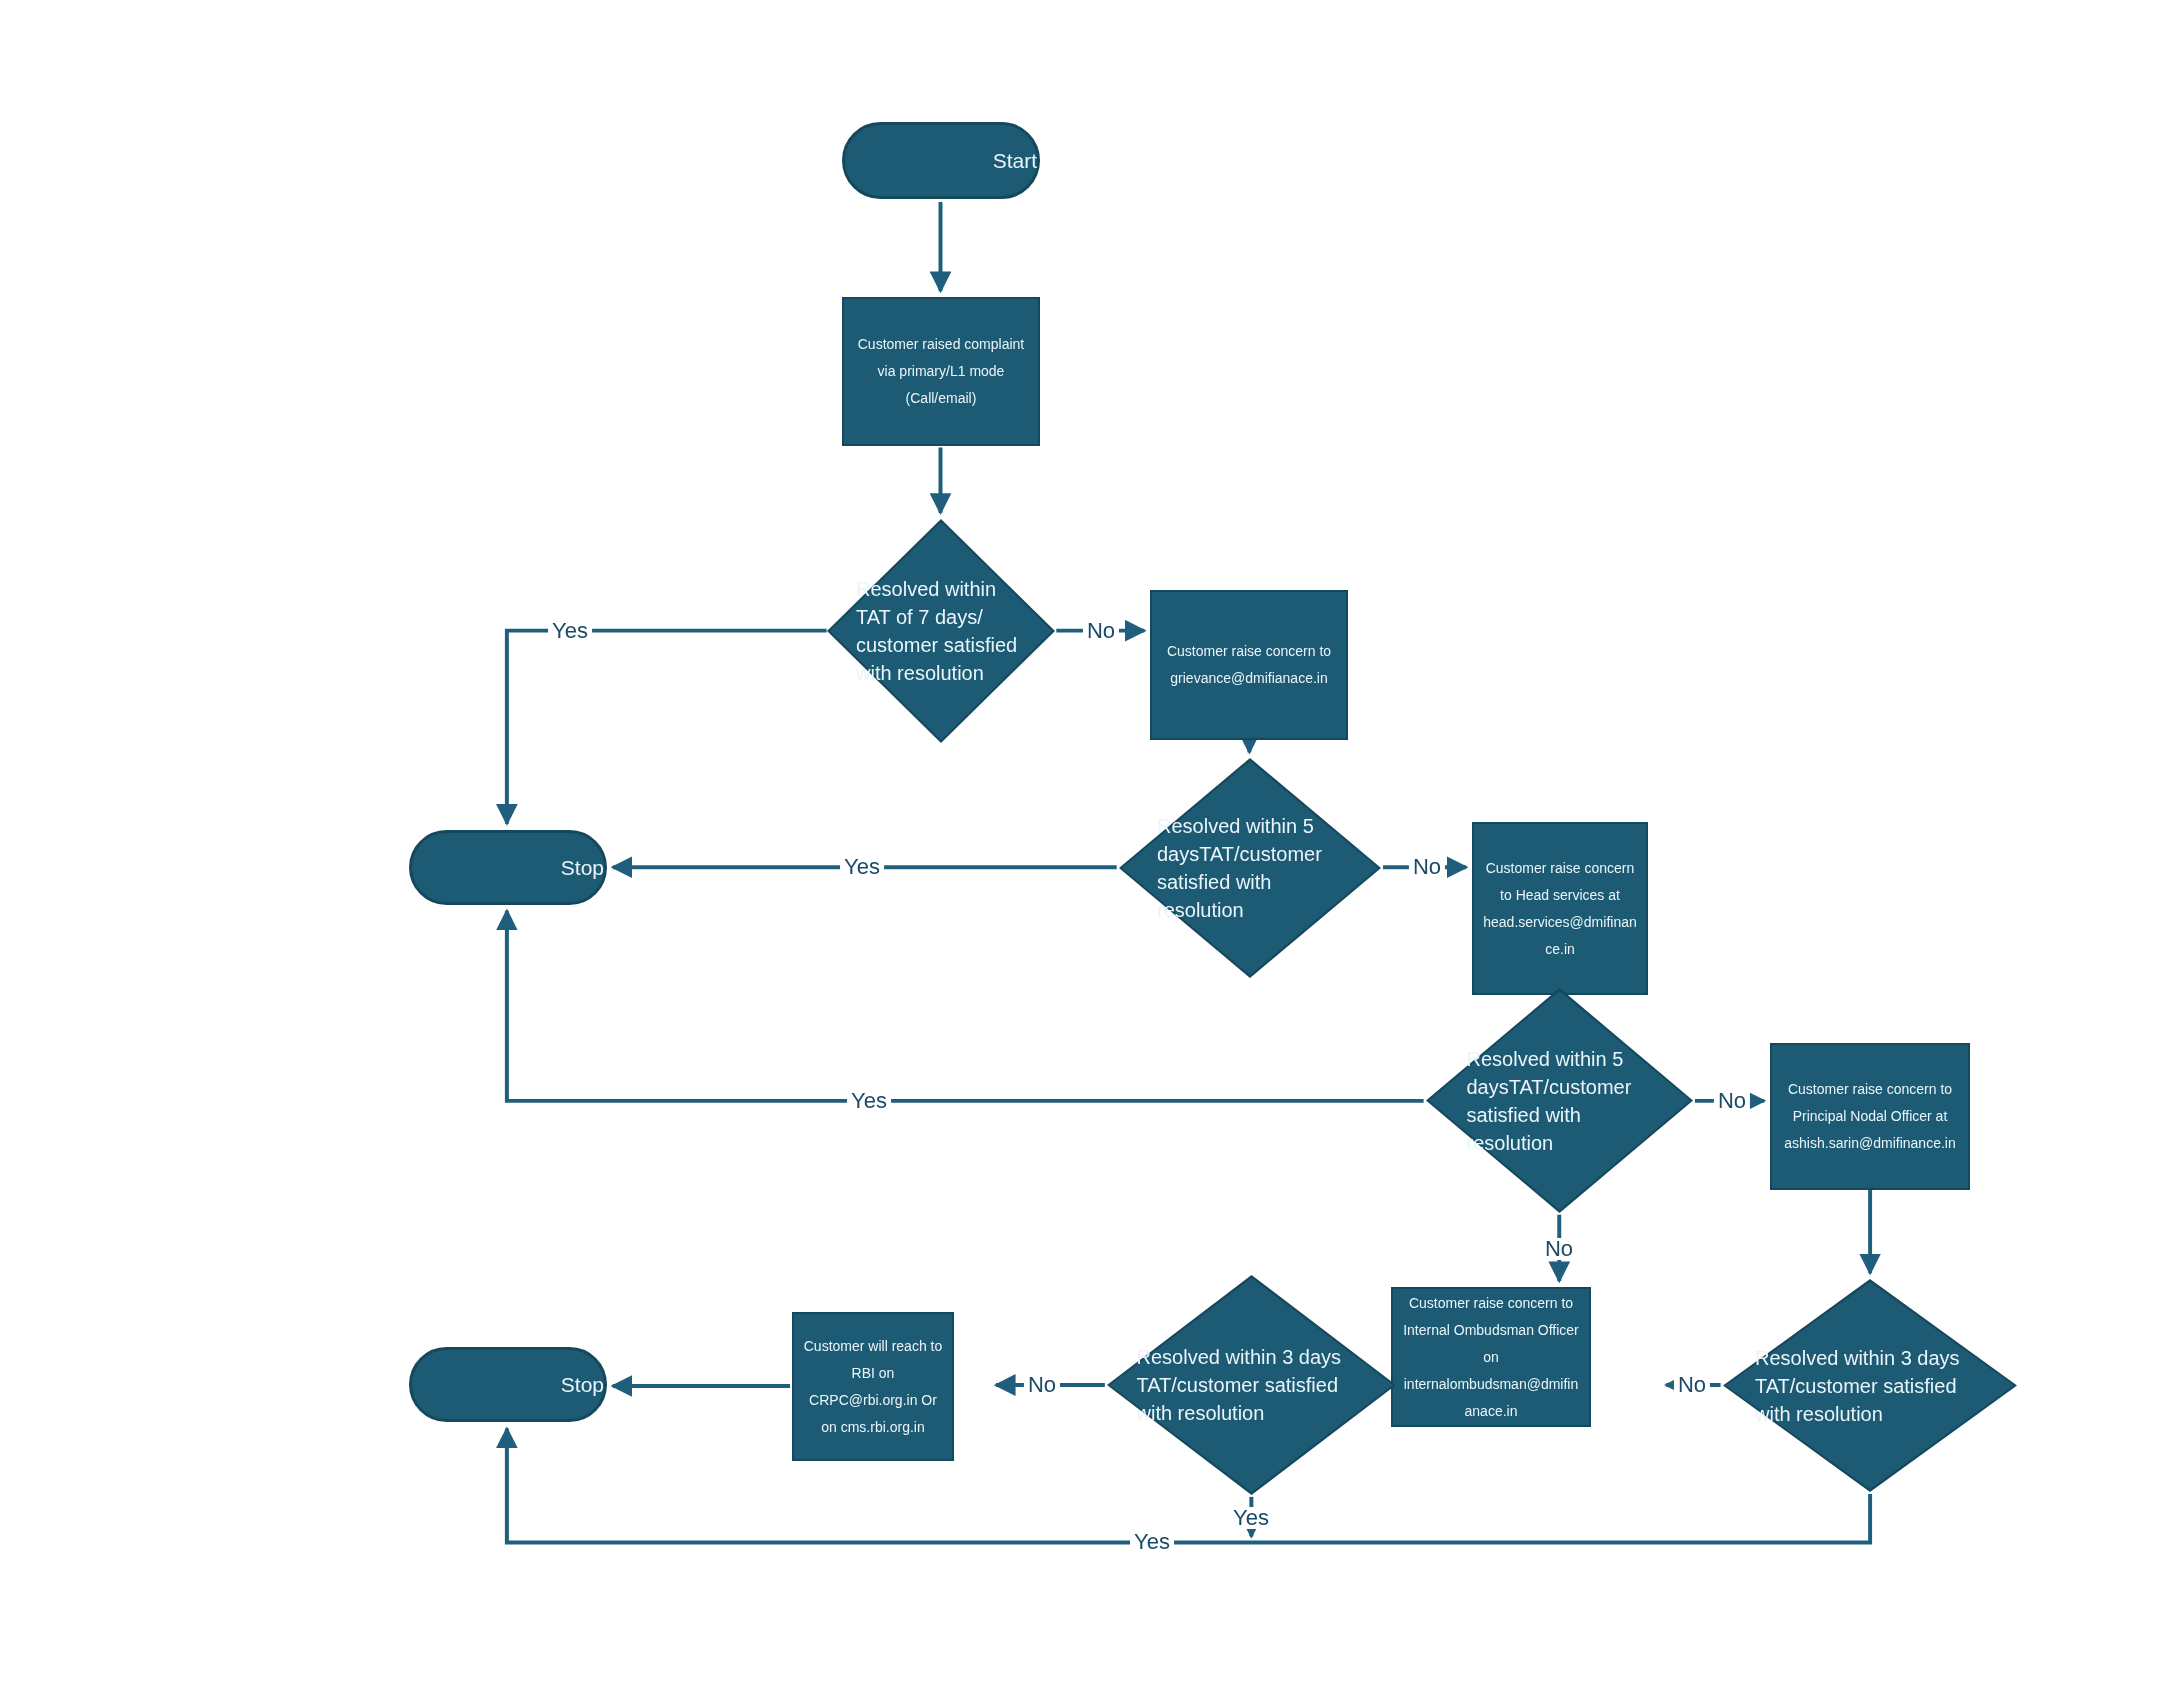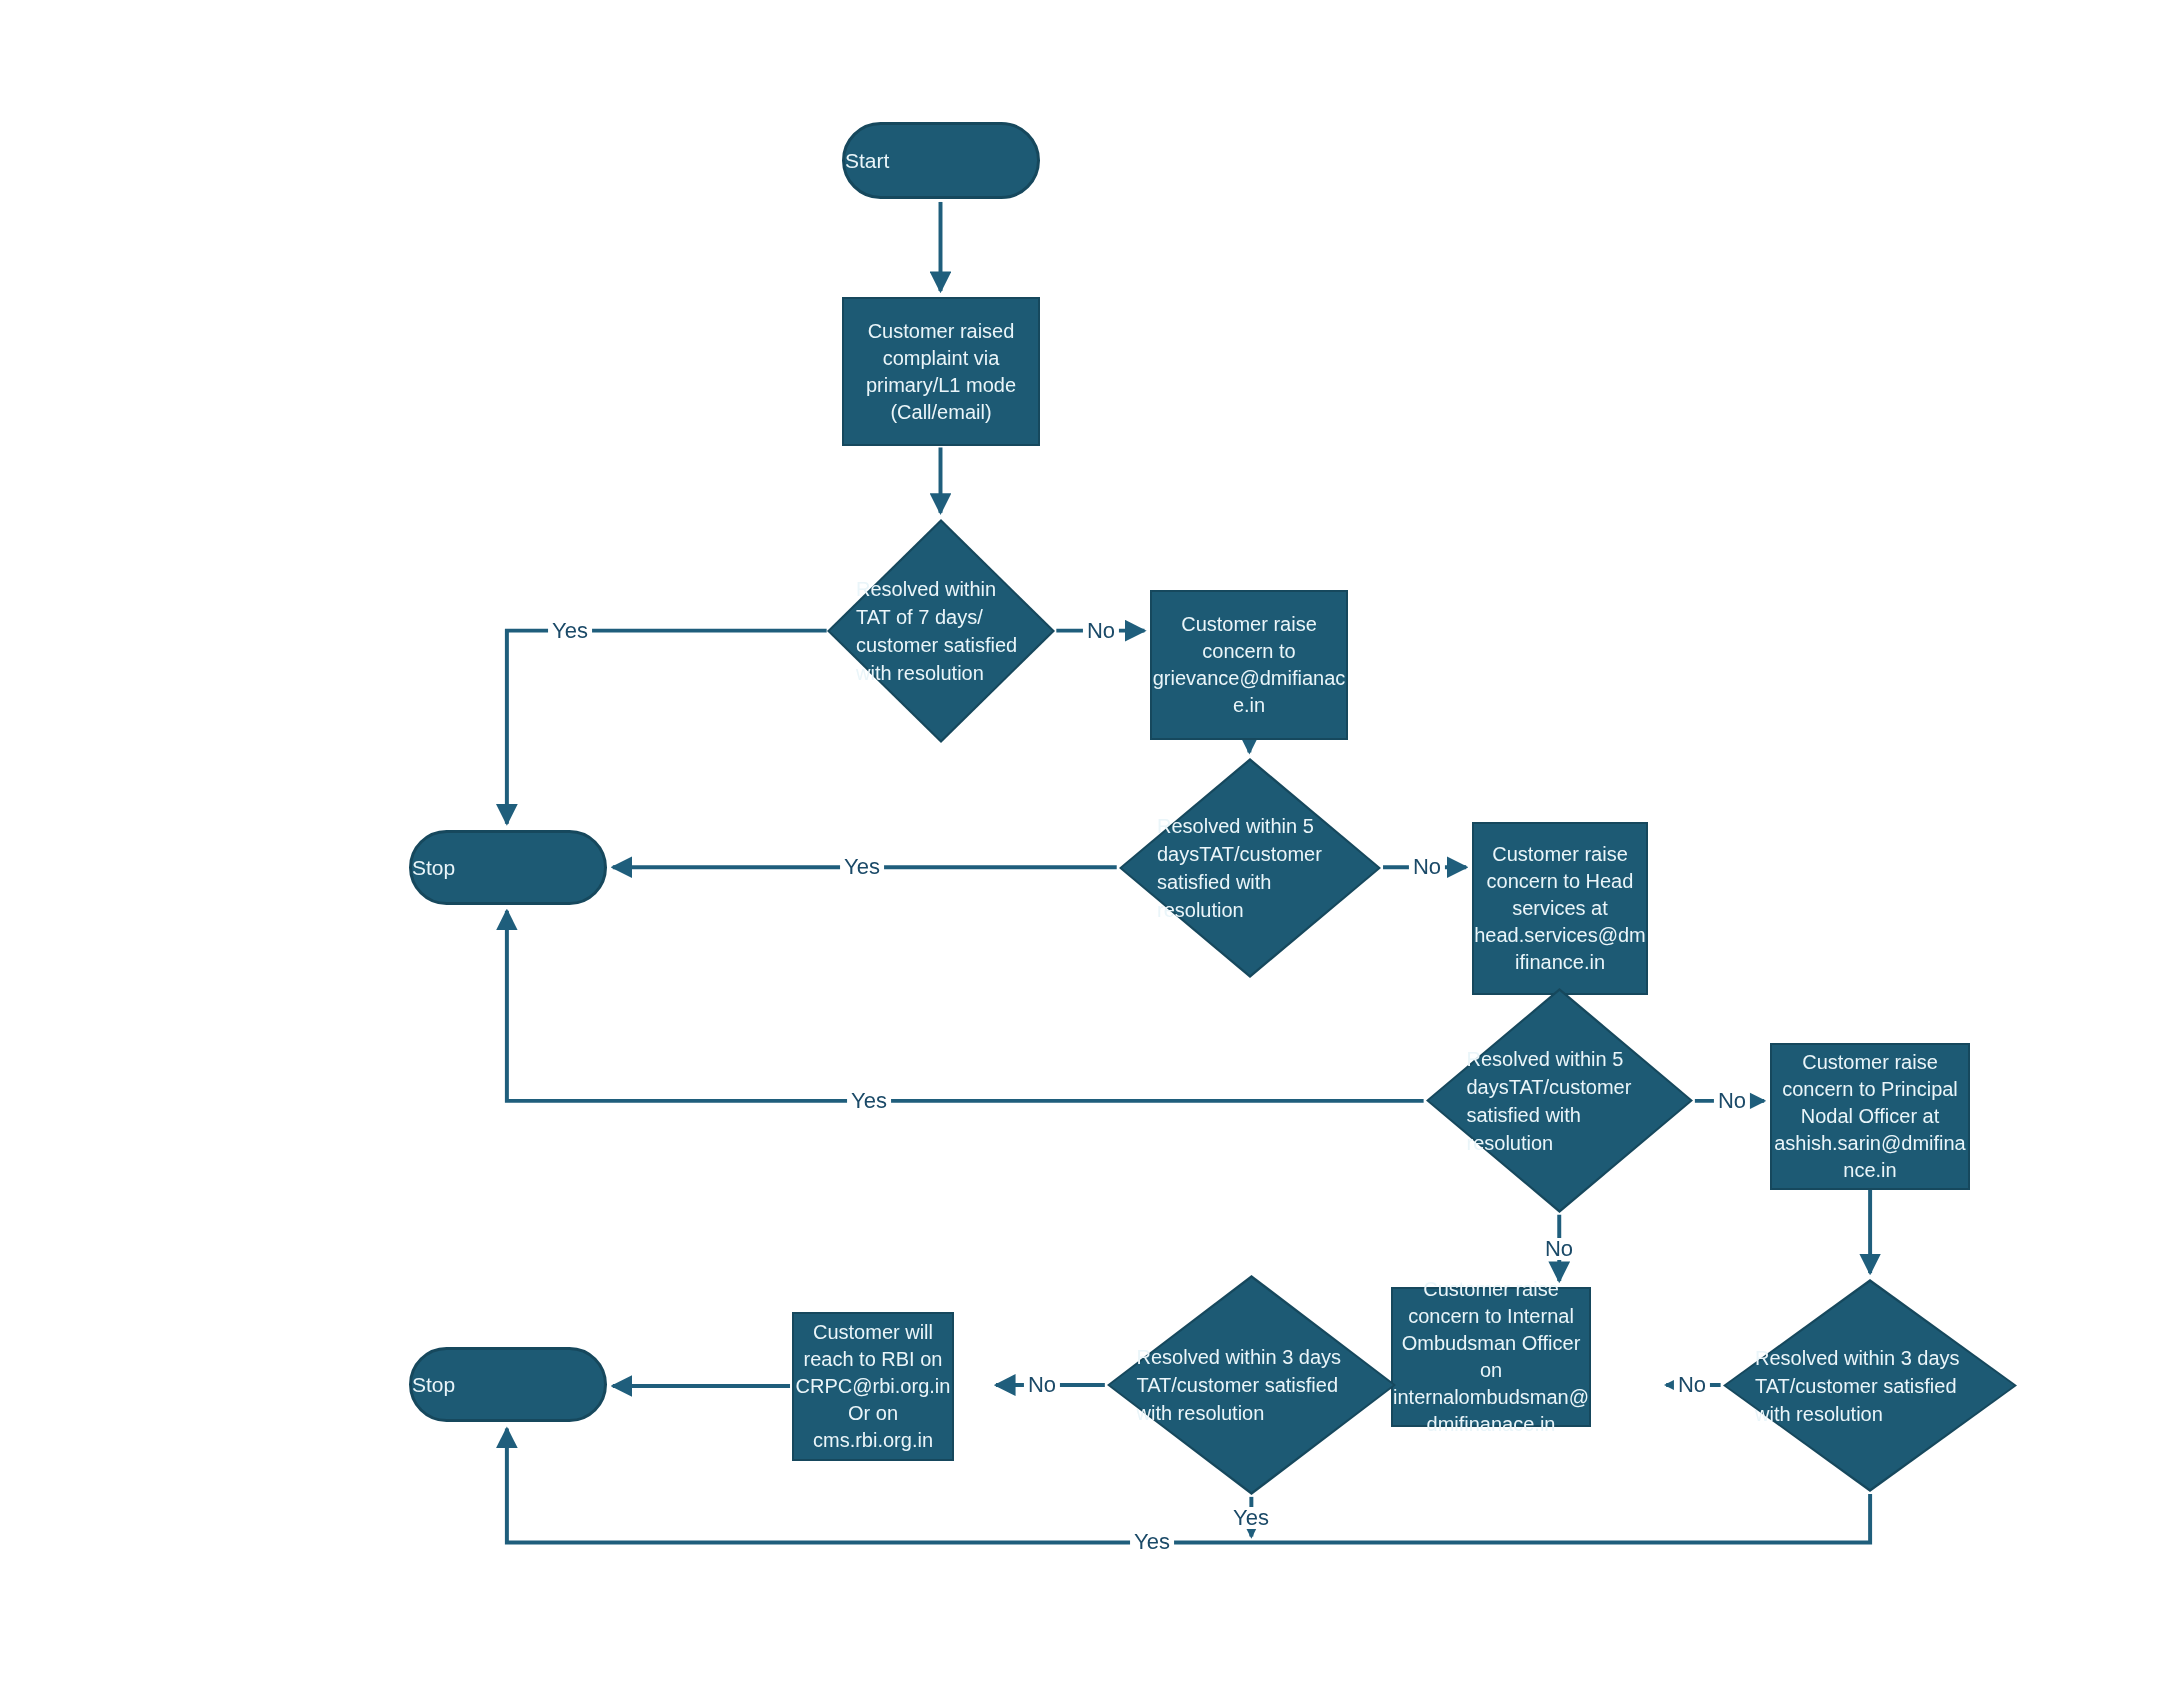--- a/index.html
+++ b/index.html
@@ -11,23 +11,23 @@
     --background:#ffffff;
   }
   *{margin:0;padding:0;box-sizing:border-box;}
   html,body{background:var(--background);}
   body{font-family:"Liberation Sans",sans-serif;}
   .canvas{position:relative;width:2178px;height:1683px;background:var(--background);overflow:hidden;}
   .connector-layer{position:absolute;left:0;top:0;width:2178px;height:1683px;}
   .connector-layer path{stroke:var(--connector);stroke-width:4;fill:none;}
   .connector-layer marker path{fill:var(--connector);stroke:none;}
 
-  .node{position:absolute;display:flex;align-items:center;justify-content:flex-start;text-align:center;color:var(--node-text);}
+  .node{position:absolute;display:flex;align-items:center;justify-content:flex-end;text-align:center;color:var(--node-text);}
   .pill{background:var(--shape-fill);border:3px solid var(--shape-border);border-radius:44px;font-size:21px;}
-  .box{background:var(--shape-fill);border:2px solid var(--shape-border);font-size:20px;line-height:27px;padding:6px 0;}
+  .box{background:var(--shape-fill);border:2px solid var(--shape-border);font-size:14px;line-height:27px;padding:6px 8px;}
   .box span{display:block;width:100%;overflow-wrap:anywhere;}
 
   .diamond{position:absolute;}
   .diamond .d-outer{position:absolute;inset:0;background:var(--shape-border);
     clip-path:polygon(50% 0,100% 50%,50% 100%,0 50%);}
   .diamond .d-inner{position:absolute;inset:3px;background:var(--shape-fill);
     clip-path:polygon(50% 0,100% 50%,50% 100%,0 50%);}
   .diamond .d-text{position:absolute;inset:0;display:flex;align-items:center;justify-content:center;
     color:var(--node-text);font-size:20px;line-height:28px;}
   .diamond .d-text span{display:block;}

